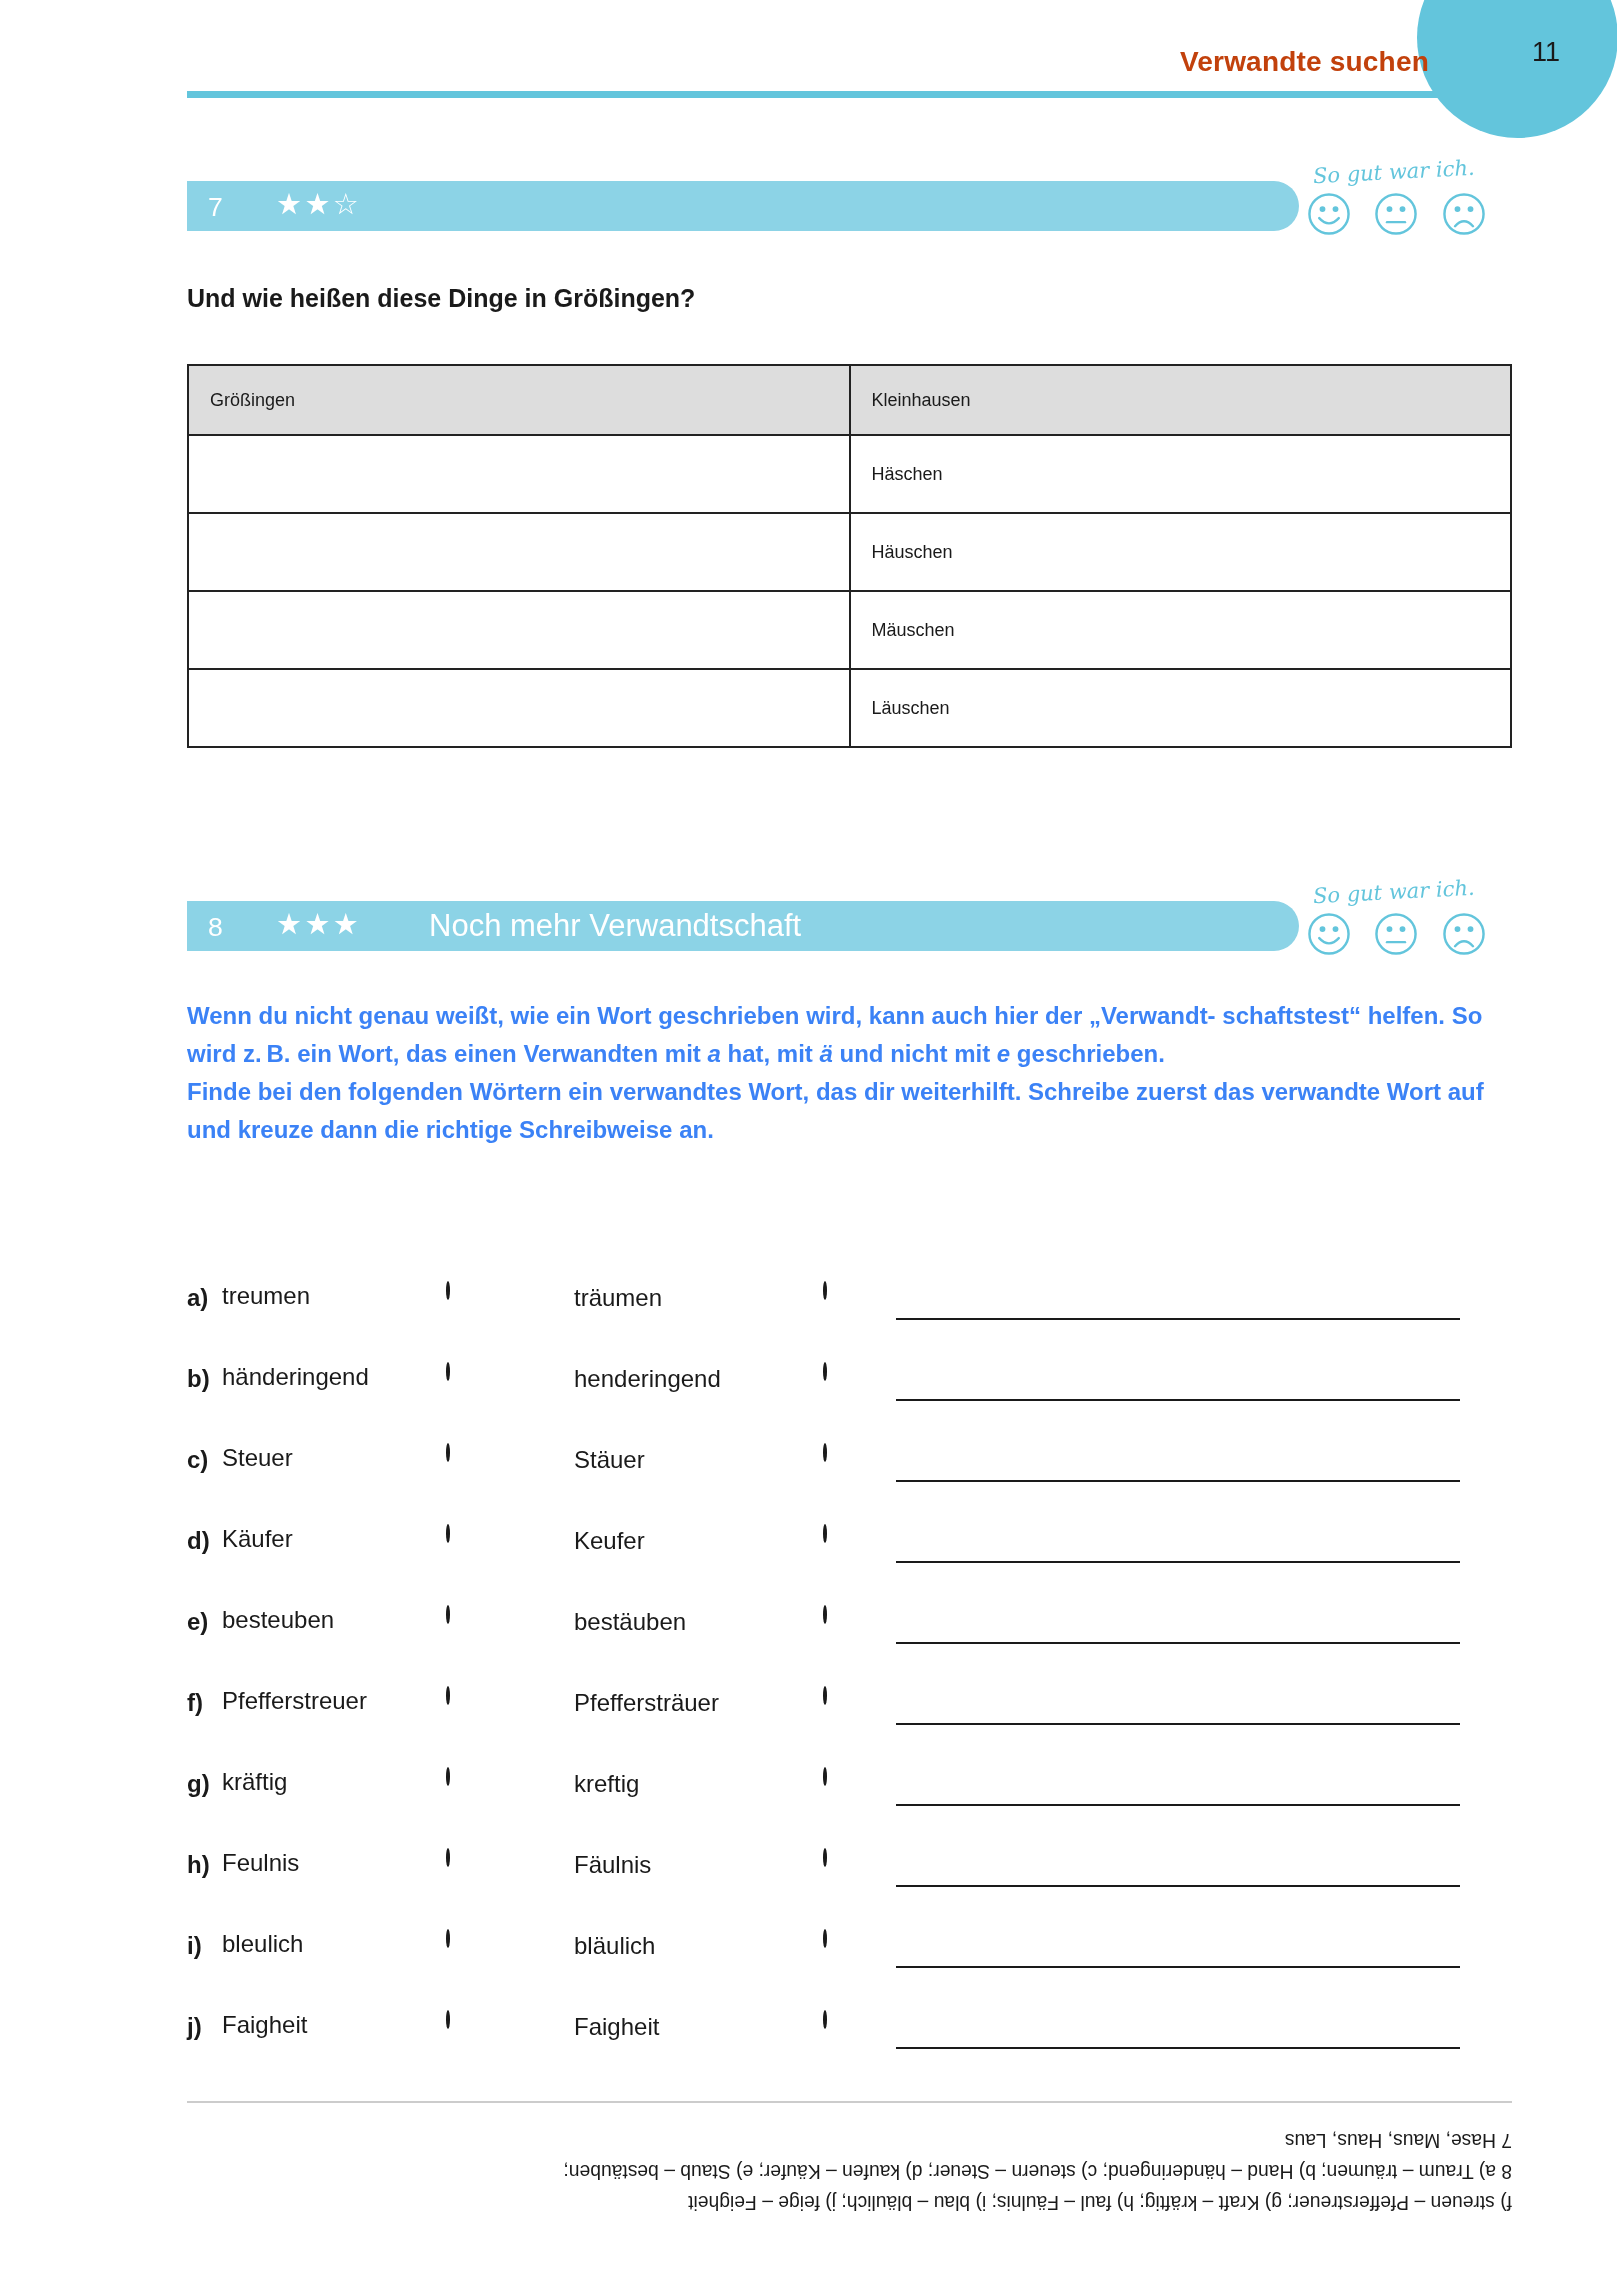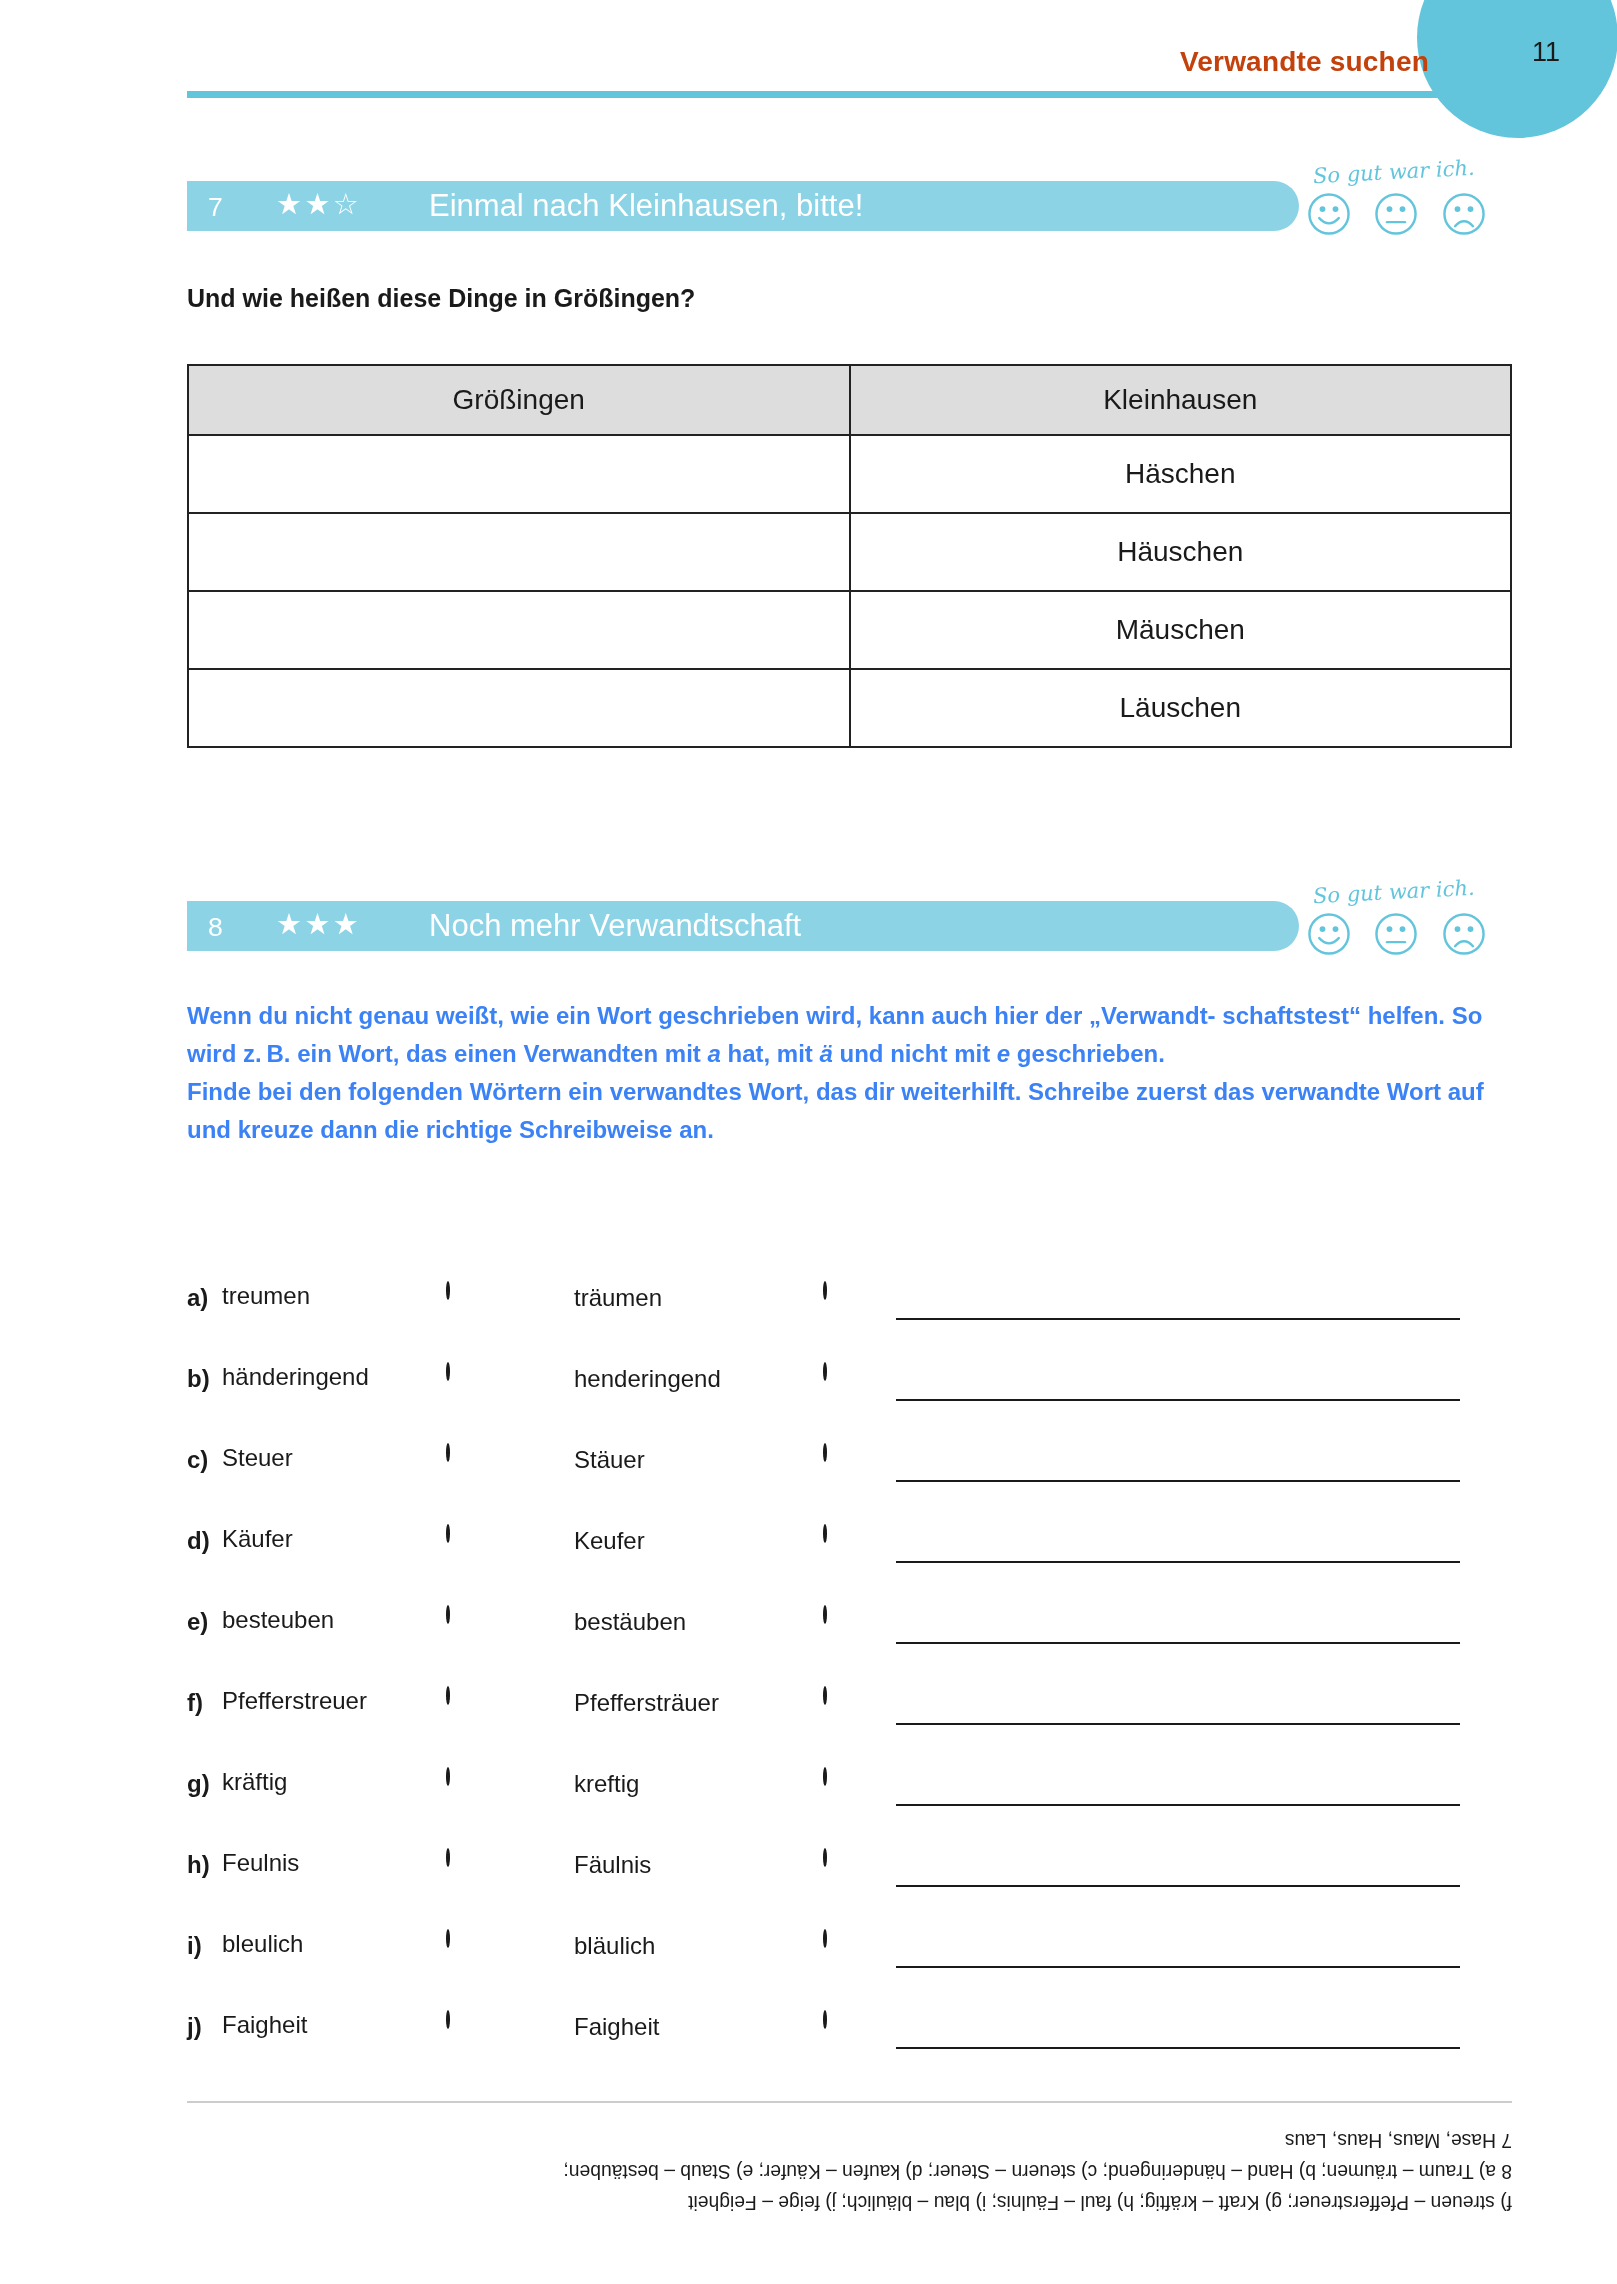--- a/index.html
+++ b/index.html
@@ -144,23 +144,23 @@
     left: 187px;
     top: 364px;
     width: 1325px;
     border-collapse: collapse;
     table-layout: fixed;
   }
   #ex7-table th, #ex7-table td {
     border: 2.4px solid #222222;
     height: 76px;
     padding: 0 21px;
-    font-size: 28px;
+    font-size: 18px;
     font-weight: normal;
-    text-align: center;
+    text-align: left;
     vertical-align: middle;
     color: #1a1a1a;
   }
   #ex7-table th {
     background: #dddddd;
     height: 68px;
   }
   #ex7-table col.col-a { width: 50%; }
   #ex7-table col.col-b { width: 50%; }
 
@@ -276,21 +276,20 @@
 <div id="page-header">
   <div id="header-circle"></div>
   <div id="header-title">Verwandte suchen</div>
   <div id="header-page-number">11</div>
   <div id="header-rule"></div>
 </div>
 
 <div class="exercise-bar" id="ex7-bar">
   <span class="ex-number">7</span>
   <span class="ex-stars">★★☆</span>
-  <span class="ex-title">Einmal nach Kleinhausen, bitte!</span>
 </div>
 
 <div class="rating-group" id="ex7-rating">
   <div class="rating-caption">So gut war ich.</div>
   <div class="smiley smiley-1">
     <svg viewBox="0 0 54 54" width="44" height="44">
       <circle cx="27" cy="27" r="24" fill="none" stroke="#63c5dc" stroke-width="3"></circle>
       <circle cx="19" cy="21" r="3.6" fill="#63c5dc"></circle>
       <circle cx="35" cy="21" r="3.6" fill="#63c5dc"></circle>
       <path d="M15 32 Q27 45 39 32" fill="none" stroke="#63c5dc" stroke-width="3" stroke-linecap="round"></path>

